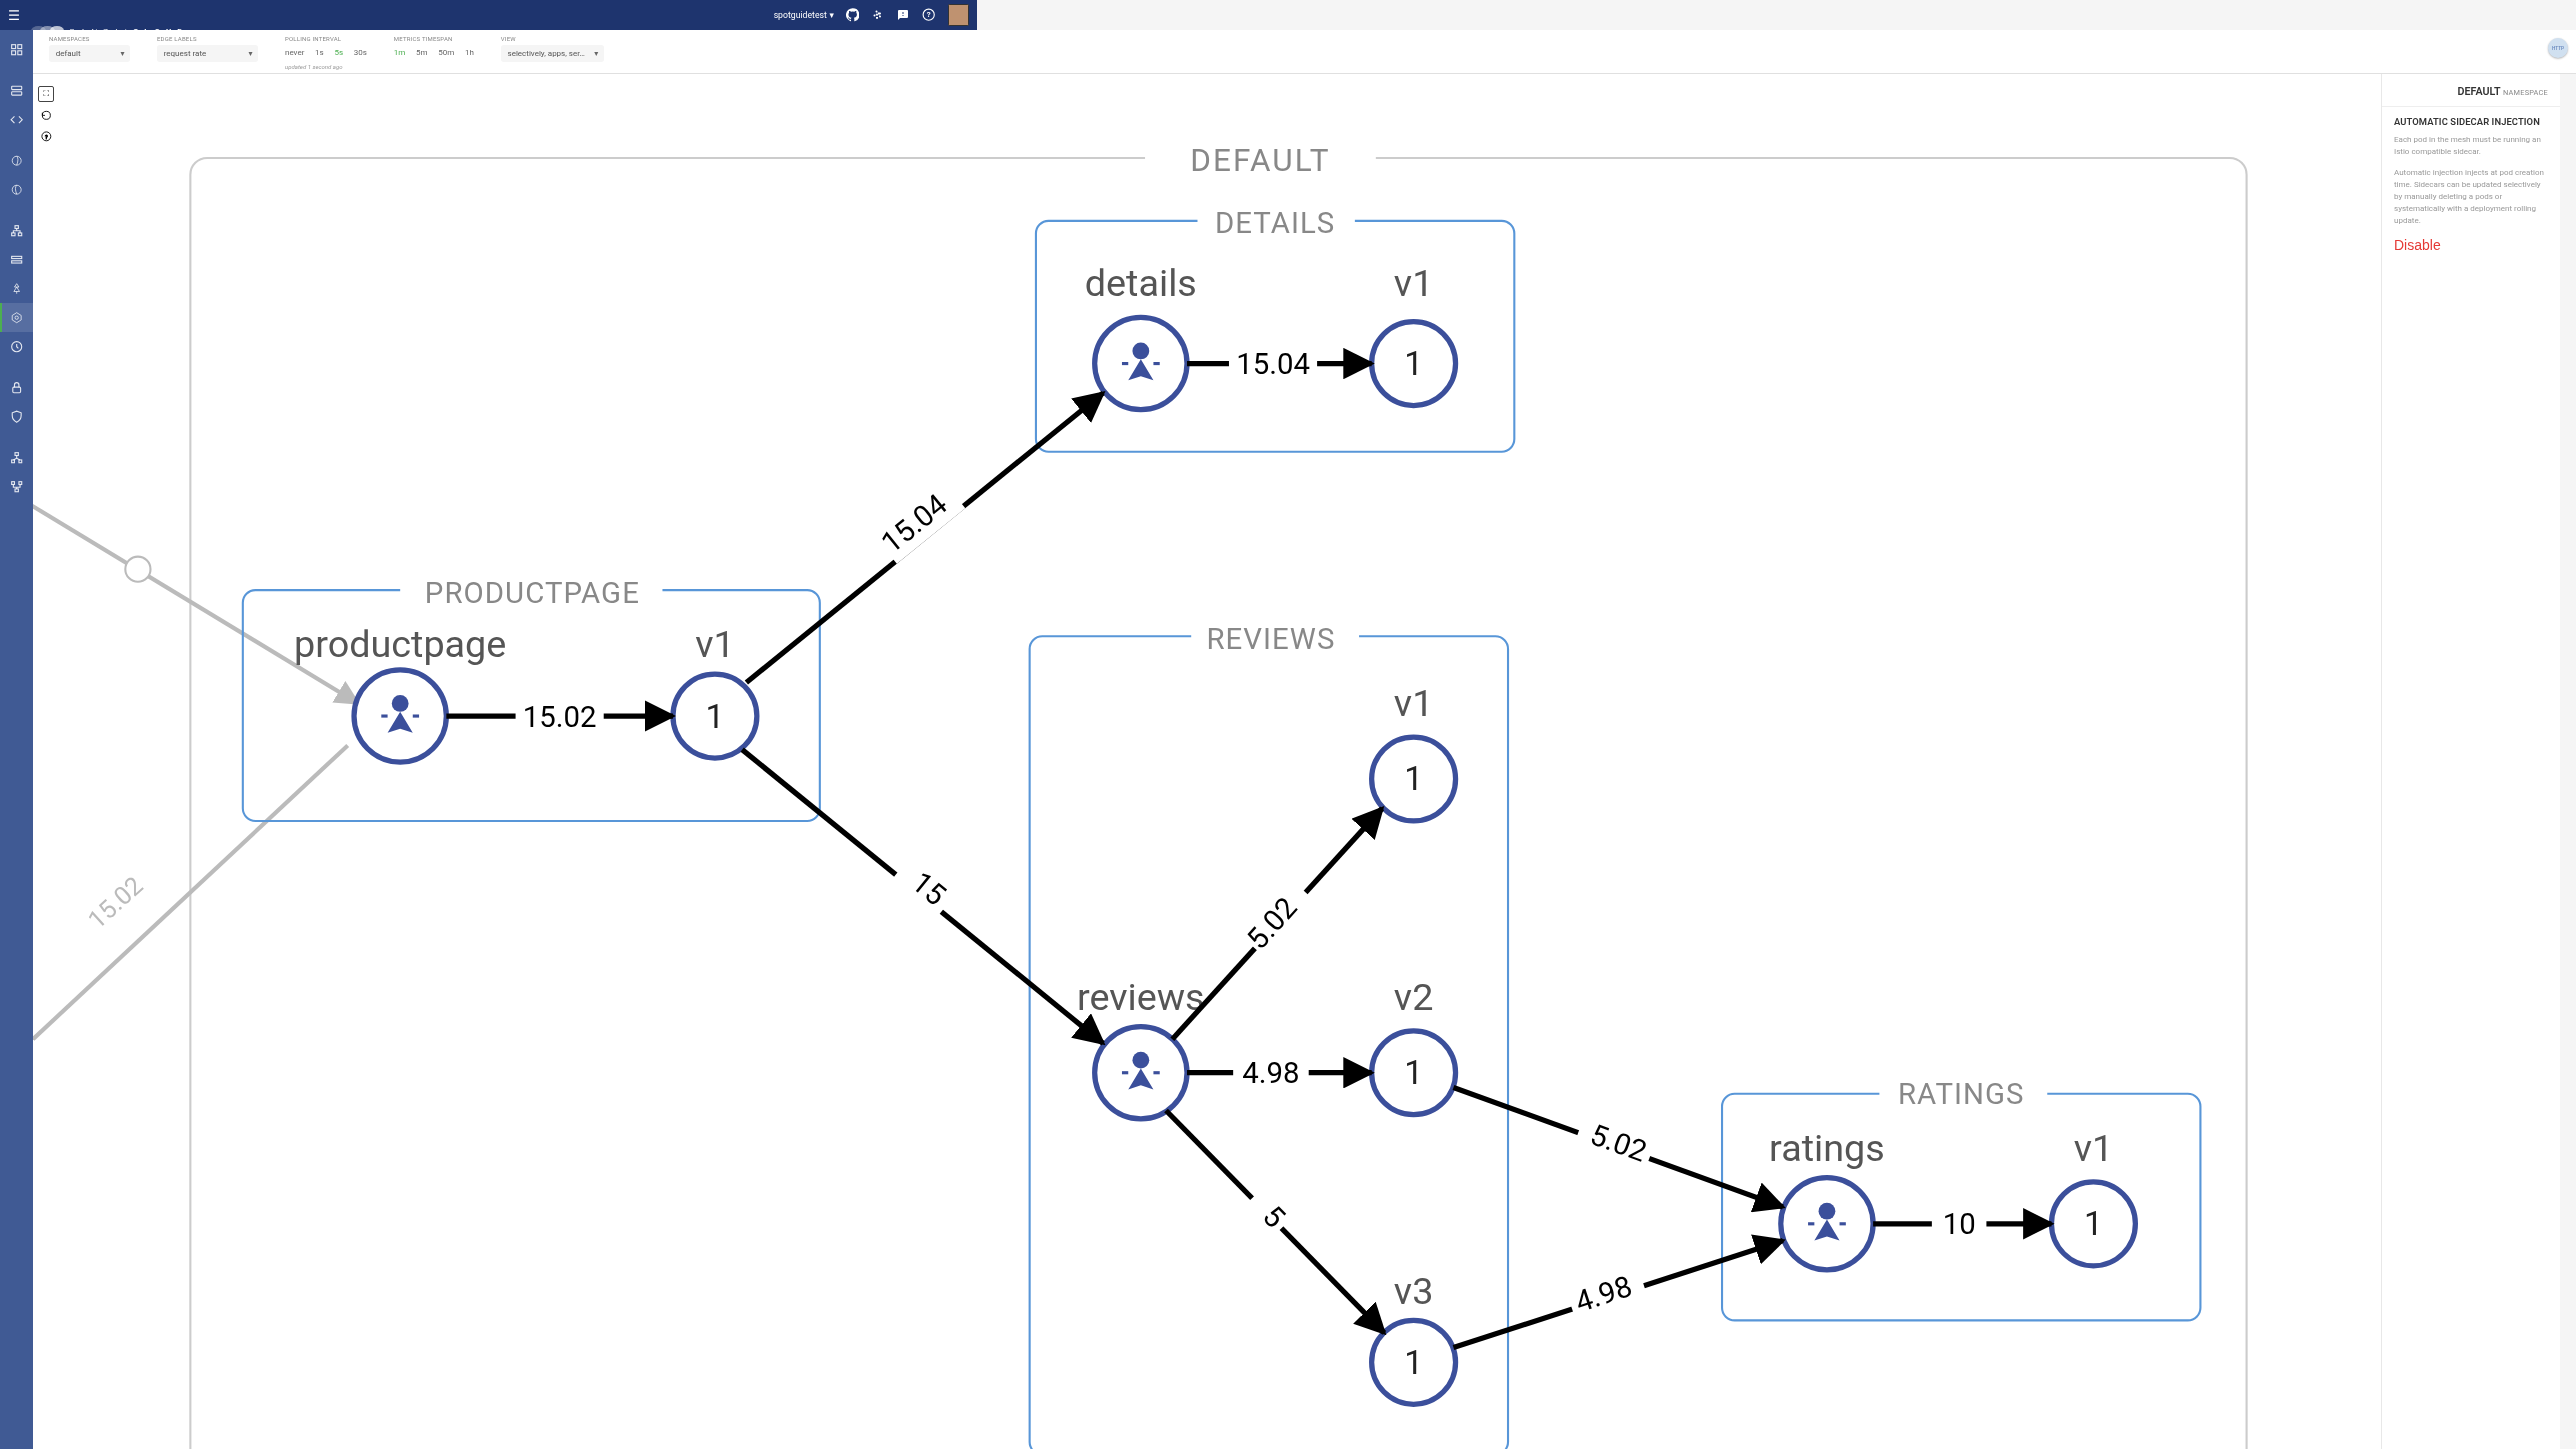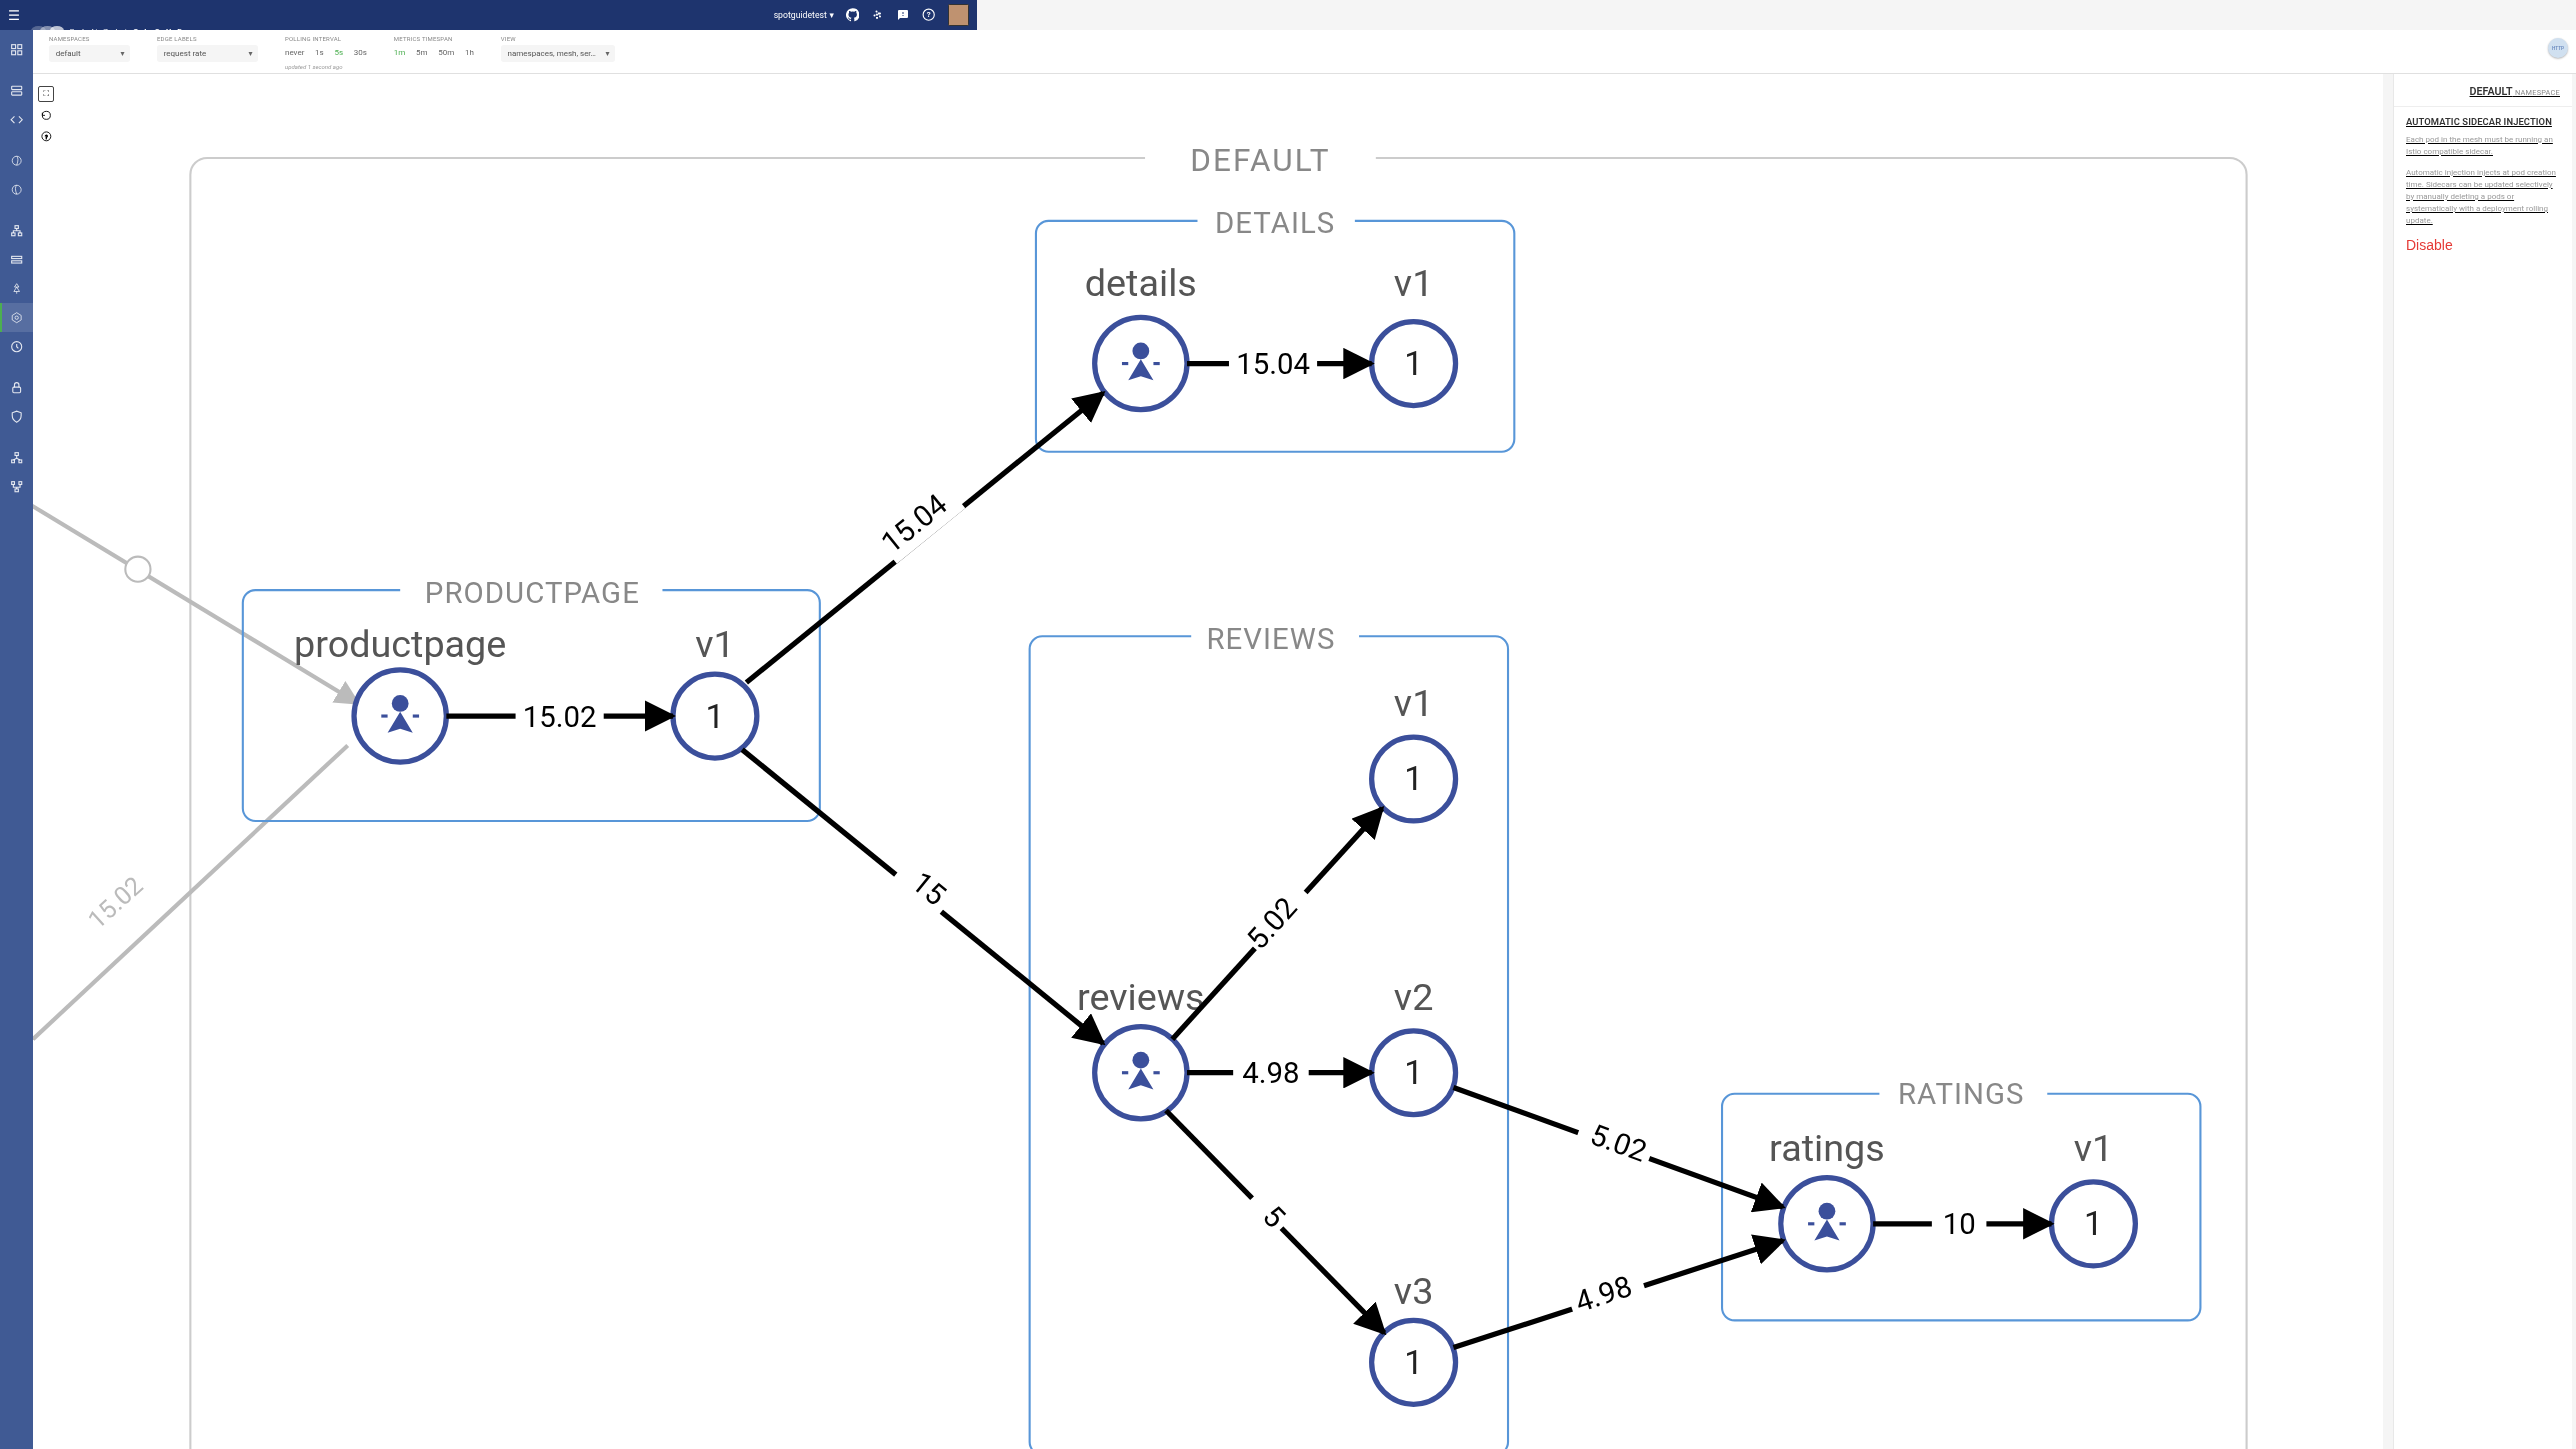--- a/index.html
+++ b/index.html
@@ -53,21 +53,21 @@
 .ns-title { fill: #888; font-size: 15px; text-anchor: middle; letter-spacing: 1px; }
 .node-label { fill: #555; font-size: 18px; text-anchor: middle; }
 .node-circle { fill: #fff; stroke: #3b4f9b; stroke-width: 2.5; }
 .node-text { fill: #222; font-size: 16px; text-anchor: middle; dominant-baseline: central; }
 .edge { stroke: #000; stroke-width: 2.5; fill: none; }
 .edge-light { stroke: #bbb; stroke-width: 2; fill: none; }
 .edge-label { fill: #000; font-size: 14px; text-anchor: middle; }
 .edge-label-light { fill: #bbb; font-size: 12px; text-anchor: middle; }
 
 
-.panel { position: absolute; right: 4px; top: 74px; bottom: 0; width: 179px; background: #fff; border-left: 0.7px solid #e8e8e8; padding: 10.7px 12px; overflow-y: auto; text-decoration: underline; }
+.panel { position: absolute; right: 16px; top: 74px; bottom: 0; width: 179px; background: #fff; border-left: 0.7px solid #e8e8e8; padding: 10.7px 12px; overflow-y: auto; }
 .panel-title { font-size: 10.7px; font-weight: 600; color: #333; text-align: right; }
 .panel-title-sub { font-size: 7.4px; font-weight: 400; color: #888; letter-spacing: 0.2px; }
 .panel-sep { border: none; border-top: 0.7px solid #eee; margin: 8px -12px 9.4px; }
 .panel-h2 { font-size: 9.4px; font-weight: 600; color: #333; margin-bottom: 6.7px; letter-spacing: 0.1px; }
 .panel-p { font-size: 8px; color: #999; line-height: 1.5; margin-bottom: 9.4px; }
 .btn-danger { color: #e53935; font-size: 14px; cursor: pointer; background: none; border: none; padding: 0; }
 
 
 .http-badge { position: absolute; right: 8px; top: 38px; width: 20px; height: 20px; border-radius: 50%; background: #d0e0f0; display: flex; align-items: center; justify-content: center; font-size: 4.7px; color: #6a8abf; font-weight: 600; box-shadow: 0 0.7px 2px rgba(0,0,0,0.3); }
 </style>
@@ -239,21 +239,21 @@
     <span class="toolbar-label">METRICS TIMESPAN</span>
     <div class="pills">
       <span class="pill active">1m</span>
       <span class="pill">5m</span>
       <span class="pill">50m</span>
       <span class="pill">1h</span>
     </div>
   </div>
   <div class="toolbar-group">
     <span class="toolbar-label">VIEW</span>
-    <div class="select wide"><span>namespaces, mesh, ser…</span></div>
+    <div class="select wide"><span>selectively, apps, ser…</span></div>
   </div>
 </div>
 
 <div class="http-badge">HTTP</div>
 
 <div class="main">
   <div class="canvas-tools">
     <div class="canvas-tool">⛶</div>
     <div class="canvas-tool noborder">
         <svg width="10.7" height="10.7" viewBox="0 0 24 24" fill="none" stroke="#000" stroke-width="2">

